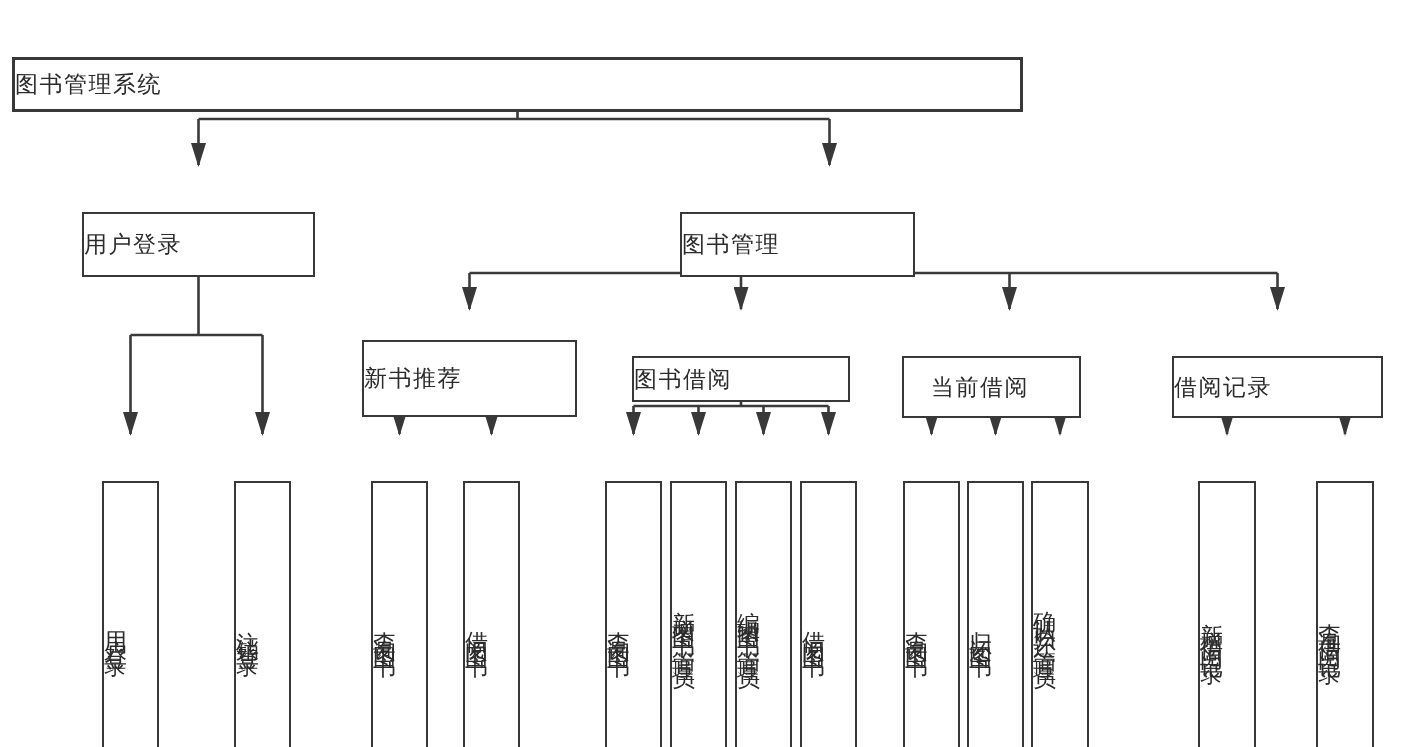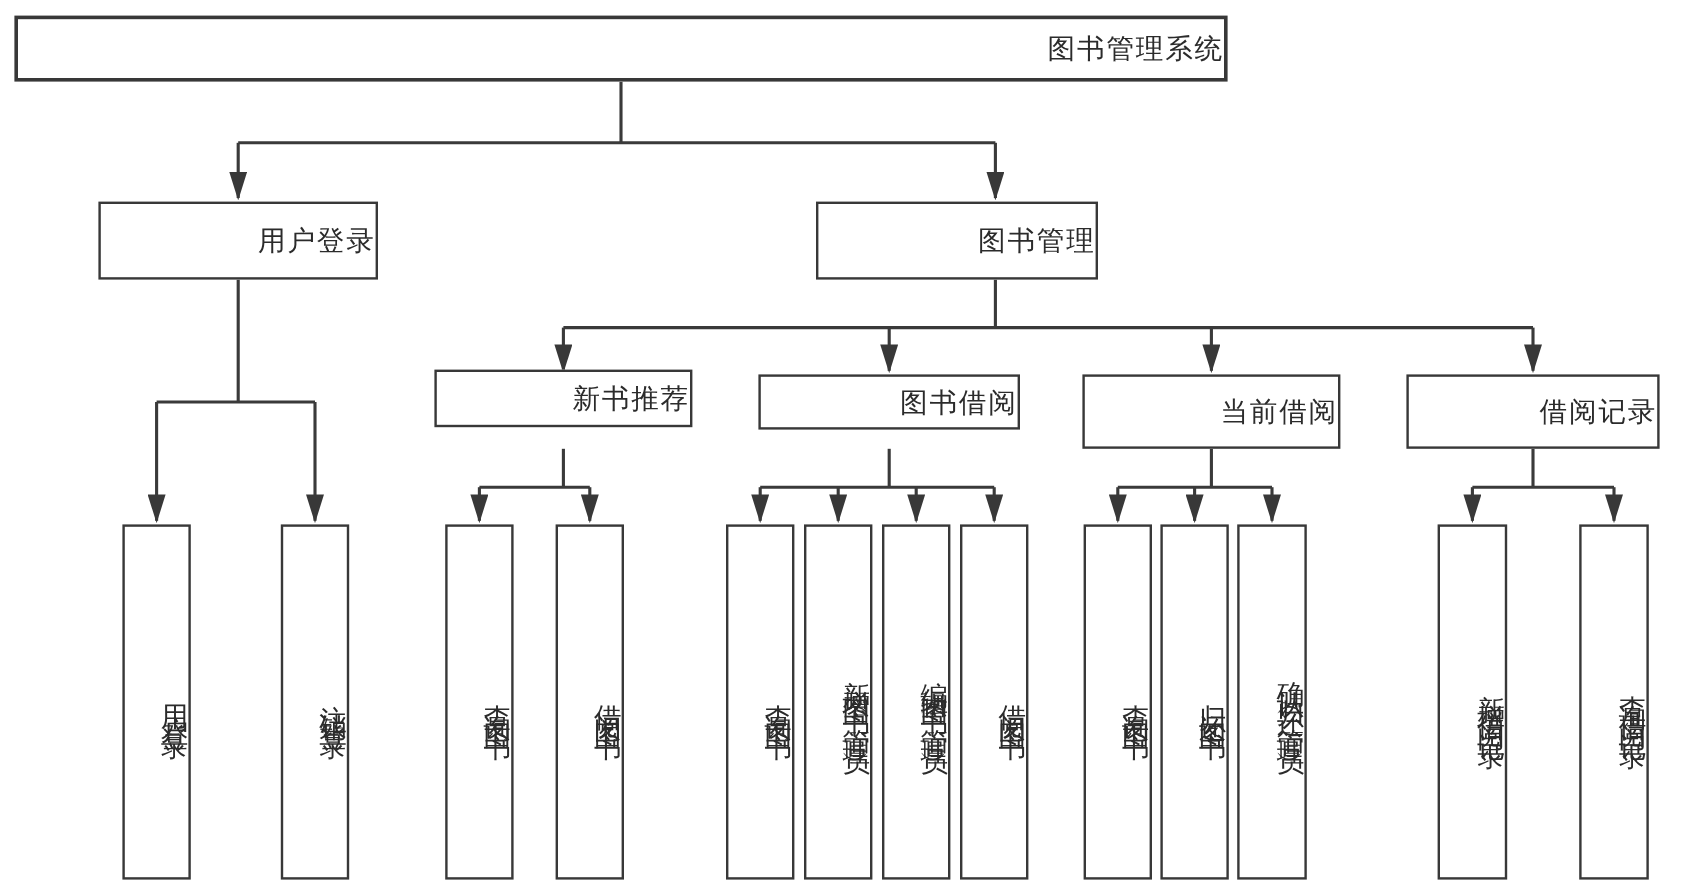--- a/index.html
+++ b/index.html
@@ -17,22 +17,23 @@
     width: 1405px; height: 747px;
     pointer-events: none;
   }
   .node {
     position: absolute;
     box-sizing: border-box;
     background: #ffffff;
     border: 2.5px solid #383838;
     display: flex;
     align-items: center;
-    justify-content: flex-end;
+    justify-content: flex-start;
     color: #2b2b2b;
+    margin-top: 44px;
   }
   .node.h span {
     font-size: 23px;
     letter-spacing: 1.5px;
     white-space: nowrap;
   }
   .node.v span {
     writing-mode: vertical-rl;
     text-orientation: mixed;
     font-size: 23px;
@@ -126,27 +127,27 @@
     <span>图书管理系统</span>
   </div>
 
   <div class="node h" style="left:82px; top:168px; width:233px; height:65px;">
     <span>用户登录</span>
   </div>
   <div class="node h" style="left:680px; top:168px; width:235px; height:65px;">
     <span>图书管理</span>
   </div>
 
-  <div class="node h" style="left:362px; top:308px; width:215px; height:48px;padding-left:16px;">
+  <div class="node h" style="left:362px; top:296px; width:215px; height:77px;">
     <span>新书推荐</span>
   </div>
   <div class="node h" style="left:632px; top:312px; width:218px; height:46px;">
     <span>图书借阅</span>
   </div>
-  <div class="node h" style="left:902px; top:312px; width:215px; height:62px;">
+  <div class="node h" style="left:902px; top:312px; width:179px; height:62px;padding-left:27px;">
     <span>当前借阅</span>
   </div>
   <div class="node h" style="left:1172px; top:312px; width:211px; height:62px;">
     <span>借阅记录</span>
   </div>
 
   <div class="node v" style="left:102px; top:437px; width:57px; height:296px;">
     <span>用户登录</span>
   </div>
   <div class="node v" style="left:234px; top:437px; width:57px; height:296px;">

